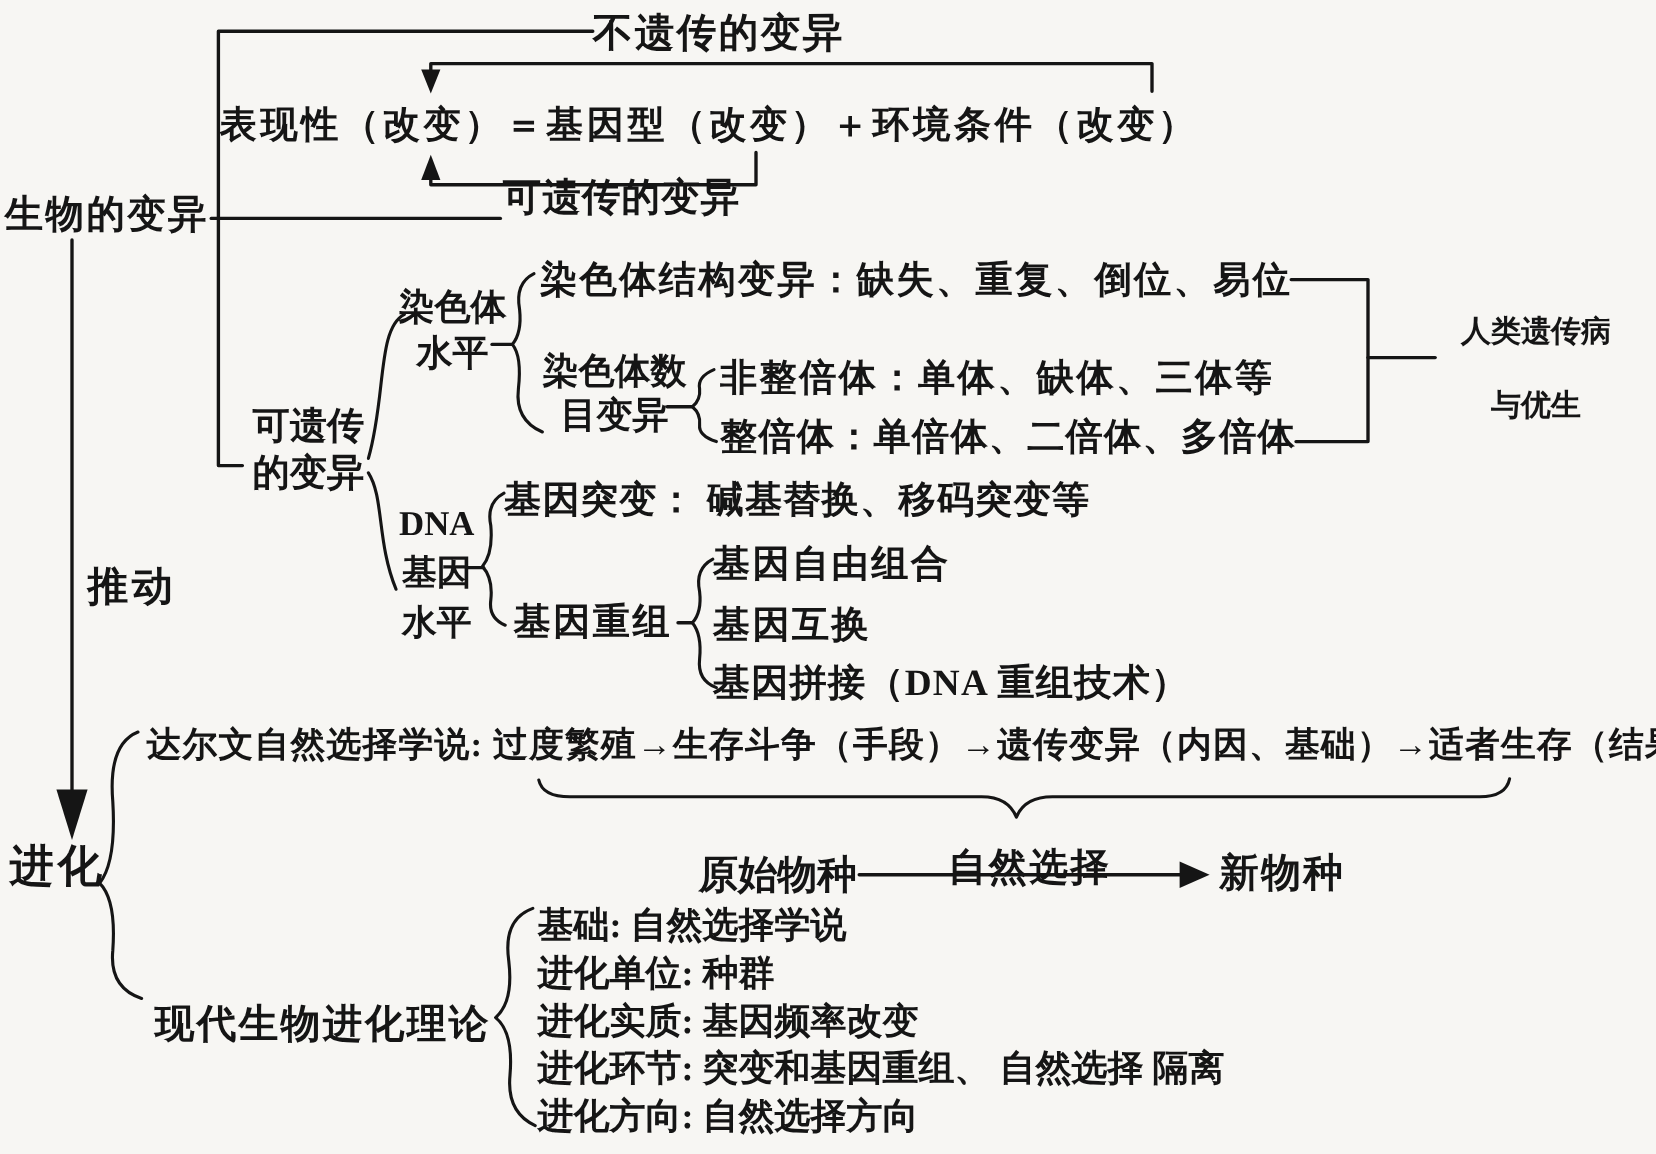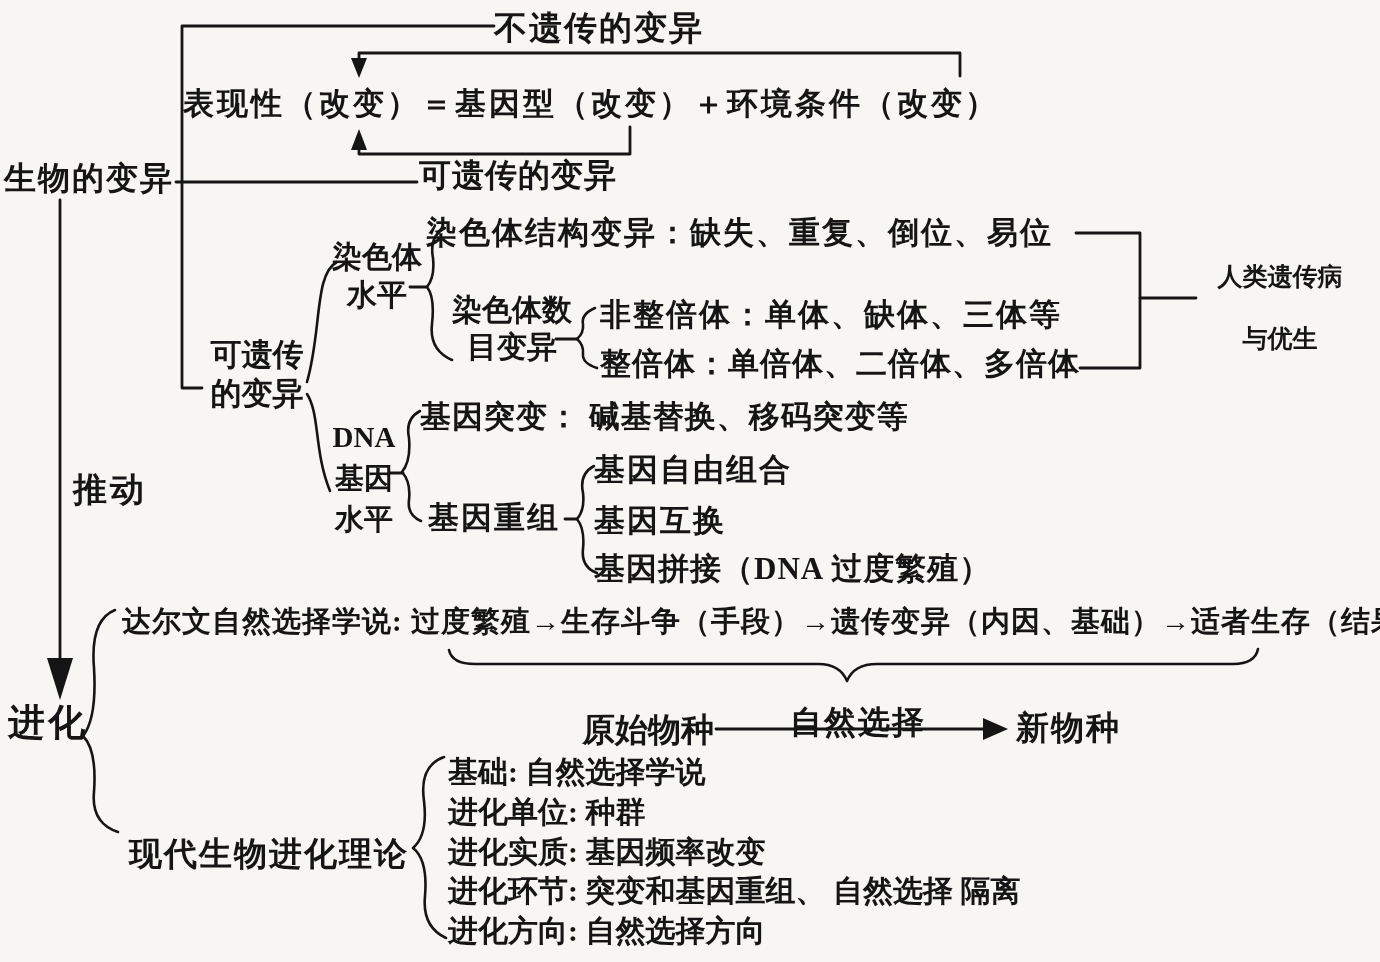--- a/index.html
+++ b/index.html
@@ -76,23 +76,23 @@
     <path d="M716 729 H984"></path>
     <polygon points="983,718 983,740 1008,729"></polygon>
   </svg>
 
   <div class="node" style="left:4px;top:160px;font-size:32px;letter-spacing:2px;">生物的变异</div>
 
   <div class="node" style="left:494px;top:10px;font-size:33px;letter-spacing:2px;font-family:Liberation Serif, serif;">不遗传的变异</div>
 
   <div class="node" style="left:183px;top:86px;font-size:31px;letter-spacing:3px;">表现性（改变）＝基因型（改变）＋环境条件（改变）</div>
 
-  <div class="node" style="left:419px;top:157px;font-size:32px;letter-spacing:1px;">可遗传的变异</div>
+  <div class="node" style="left:419px;top:146px;font-size:32px;letter-spacing:1px;">可遗传的变异</div>
 
-  <div class="node" style="left:426px;top:215px;font-size:31px;letter-spacing:2px;">染色体结构变异：缺失、重复、倒位、易位</div>
+  <div class="node" style="left:450px;top:215px;font-size:31px;letter-spacing:2px;">染色体结构变异：缺失、重复、倒位、易位</div>
 
   <div class="node stack" style="left:324px;top:238px;width:106px;font-size:30px;line-height:38px;">
     <div>染色体</div>
     <div>水平</div>
   </div>
 
   <div class="node stack" style="left:448px;top:291px;width:128px;font-size:30px;line-height:37px;">
     <div>染色体数</div>
     <div>目变异</div>
   </div>
@@ -118,21 +118,21 @@
     <div>基因</div>
     <div>水平</div>
   </div>
 
   <div class="node" style="left:594px;top:452px;font-size:31px;letter-spacing:2px;">基因自由组合</div>
 
   <div class="node" style="left:428px;top:500px;font-size:31px;letter-spacing:2px;">基因重组</div>
 
   <div class="node" style="left:594px;top:503px;font-size:31px;letter-spacing:2px;">基因互换</div>
 
-  <div class="node" style="left:594px;top:551px;font-size:31px;letter-spacing:1px;">基因拼接（DNA 过度繁殖）</div>
+  <div class="node" style="left:594px;top:551px;font-size:31px;letter-spacing:1px;">基因拼接（DNA 重组技术）</div>
 
   <div class="node" style="left:73px;top:470px;font-size:34px;letter-spacing:3px;">推动</div>
 
   <div class="node" style="left:122px;top:605px;font-size:29px;letter-spacing:1px;">达尔文自然选择学说: 过度繁殖→生存斗争（手段）→遗传变异（内因、基础）→适者生存（结果）</div>
 
   <div class="node" style="left:790px;top:684px;font-size:32px;letter-spacing:2px;margin-top:20px;">自然选择</div>
 
   <div class="node" style="left:582px;top:712px;font-size:33px;">原始物种</div>
 
   <div class="node" style="left:1016px;top:710px;font-size:33px;letter-spacing:2px;">新物种</div>

